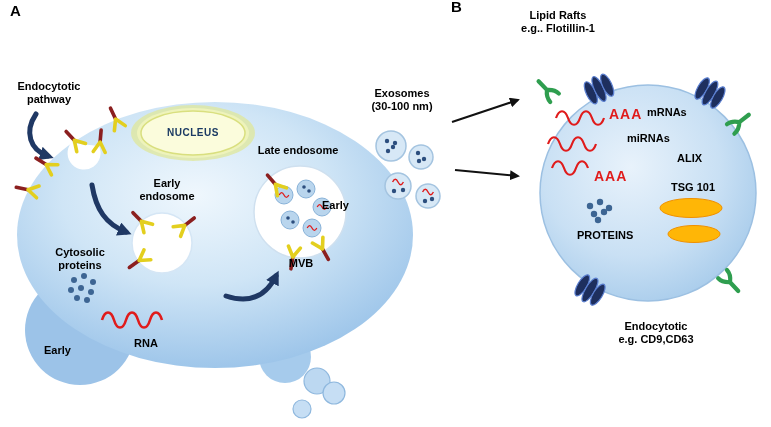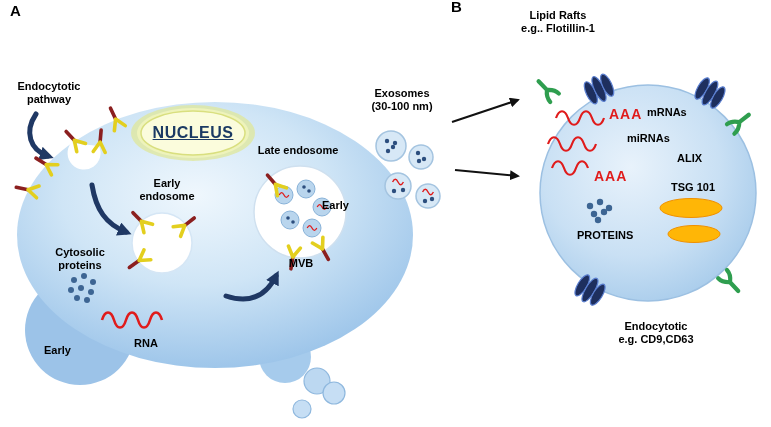--- a/index.html
+++ b/index.html
@@ -2,21 +2,21 @@
 <html><head>
 <meta charset="utf-8">
 <style>
   * { margin:0; padding:0; box-sizing:border-box; }
   html,body { background:#ffffff; font-family:"Liberation Sans", sans-serif; }
   .stage { position:relative; width:771px; height:427px; background:#fff; overflow:hidden; }
   .stage svg { position:absolute; left:0; top:0; }
   .lbl { position:absolute; font-size:11px; font-weight:bold; color:#000; line-height:13px; white-space:nowrap; }
   .ctr { transform:translateX(-50%); text-align:center; }
   .big { font-size:15px; }
-  .nucleus-lbl { color:#1b3a63; font-size:16px; letter-spacing:0.5px;text-decoration:underline; }
+  .nucleus-lbl { color:#1b3a63; font-size:10px; letter-spacing:0.5px; }
   .red { color:#e01b1b; font-size:14px; letter-spacing:1px; }
 </style>
 </head>
 <body>
 
 <div class="stage">
 
 <svg width="771" height="427" viewBox="0 0 771 427">
   <defs>
     <radialGradient id="cellGrad" cx="45%" cy="35%" r="75%">

